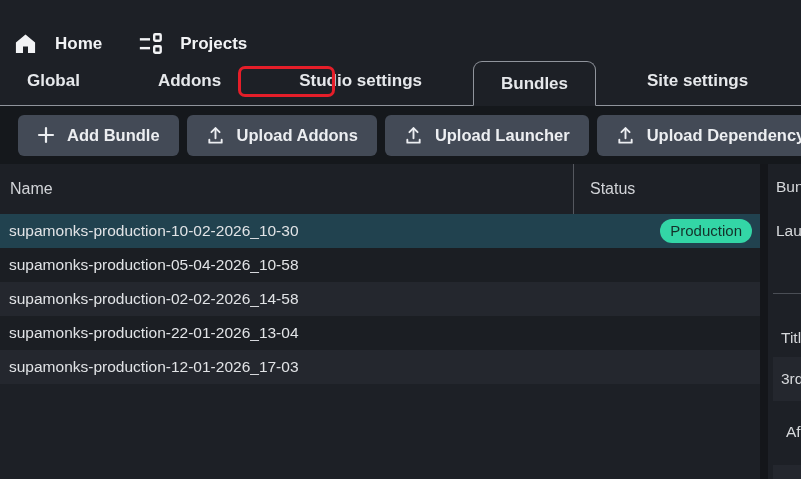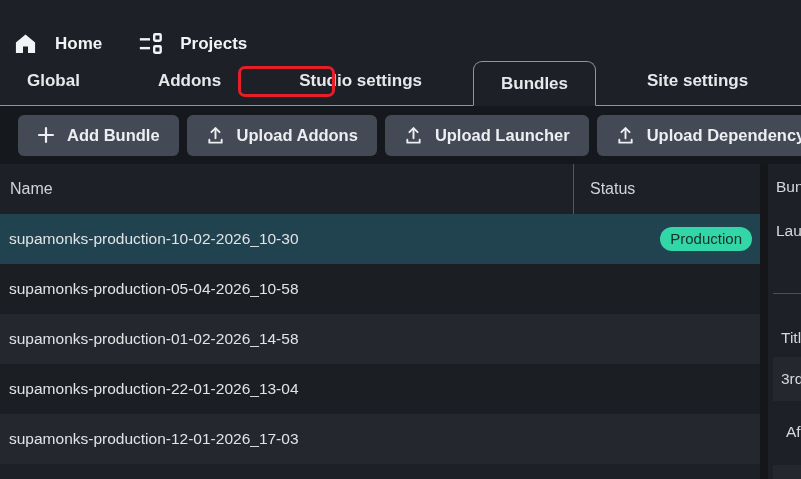--- a/index.html
+++ b/index.html
@@ -97,21 +97,21 @@
     font-size:16px; color:#d2d4d8;
   }
   .th-name { flex:1 1 auto; display:flex; align-items:center; padding-left:10px; }
   .th-status {
     width:187px; flex:0 0 187px;
     display:flex; align-items:center;
     padding-left:16px;
     border-left:1px solid #55585f;
   }
   .trow {
-    height:50px;
+    height:34px;
     display:flex; align-items:center;
     padding-left:9px;
     font-size:15.5px; color:#e1e3e6;
     cursor:pointer;
     white-space:nowrap;
   }
   .trow.plain   { background:#1b1e23; }
   .trow.striped { background:#24272e; }
   .trow.selected{ background:#21424f; }
   .badge {
@@ -251,21 +251,21 @@
     </div>
 
     <div class="trow selected">
       <span>supamonks-production-10-02-2026_10-30</span>
       <span class="badge">Production</span>
     </div>
     <div class="trow plain">
       <span>supamonks-production-05-04-2026_10-58</span>
     </div>
     <div class="trow striped">
-      <span>supamonks-production-01-02-2026_14-58</span>
+      <span>supamonks-production-02-02-2026_14-58</span>
     </div>
     <div class="trow plain">
       <span>supamonks-production-22-01-2026_13-04</span>
     </div>
     <div class="trow striped">
       <span>supamonks-production-12-01-2026_17-03</span>
     </div>
   </div>
 
   <div class="gap-v"></div>

